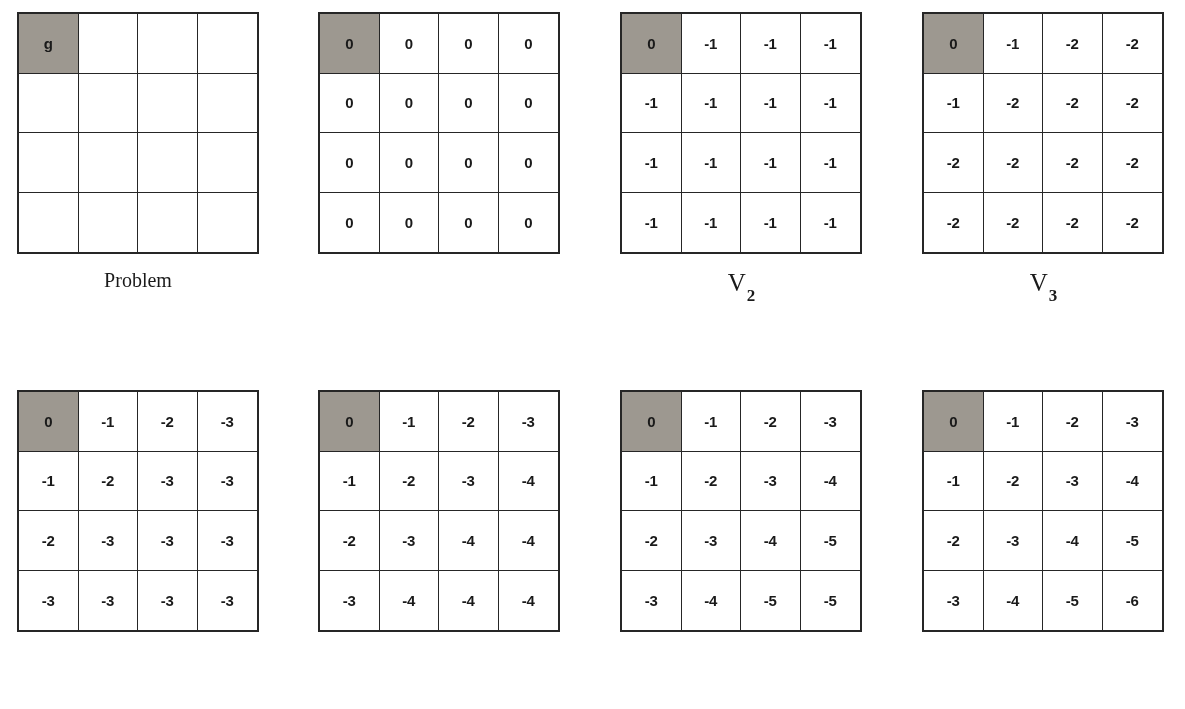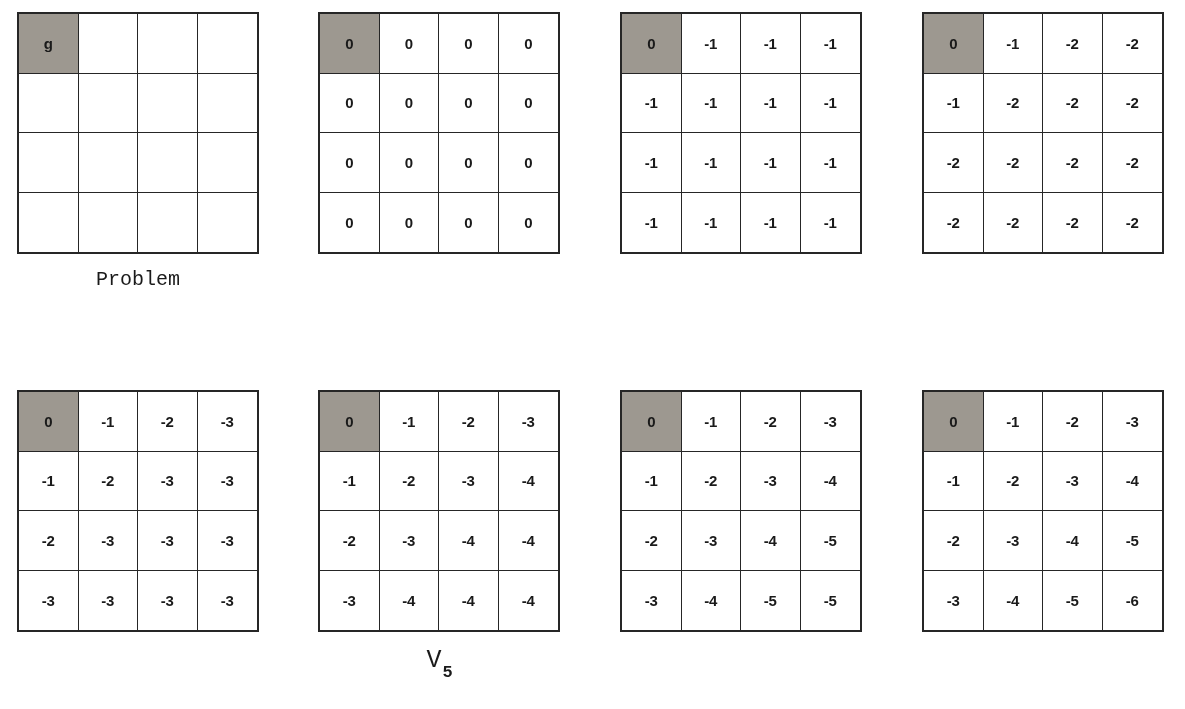--- a/index.html
+++ b/index.html
@@ -59,21 +59,21 @@
 
   .cell.shaded {
     background: #9d9890;
   }
 
   
   .caption {
     width: 242px;
     text-align: center;
     margin-top: 16px;
-    font-family: Liberation Mono, monospace;
+    font-family: Liberation Serif, serif;
     font-size: 21px;
     font-weight: 400;
     color: #1a1a1a;
     line-height: 1;
     white-space: nowrap;
   }
   .caption .v-letter {
     font-size: 25px;
     font-weight: 400;
   }
@@ -147,40 +147,42 @@
         <div class="cell col-last">-1</div>
         <div class="cell">-1</div>
         <div class="cell">-1</div>
         <div class="cell">-1</div>
         <div class="cell col-last">-1</div>
         <div class="cell row-last">-1</div>
         <div class="cell row-last">-1</div>
         <div class="cell row-last">-1</div>
         <div class="cell col-last row-last">-1</div>
       </div>
+      <div class="caption"><span class="v-letter">V</span><span class="v-sub">2</span></div>
     </div>
     <div class="panel" style="left: 922px; top: 12px;">
       <div class="grid">
         <div class="cell shaded">0</div>
         <div class="cell">-1</div>
         <div class="cell">-2</div>
         <div class="cell col-last">-2</div>
         <div class="cell">-1</div>
         <div class="cell">-2</div>
         <div class="cell">-2</div>
         <div class="cell col-last">-2</div>
         <div class="cell">-2</div>
         <div class="cell">-2</div>
         <div class="cell">-2</div>
         <div class="cell col-last">-2</div>
         <div class="cell row-last">-2</div>
         <div class="cell row-last">-2</div>
         <div class="cell row-last">-2</div>
         <div class="cell col-last row-last">-2</div>
       </div>
+      <div class="caption"><span class="v-letter">V</span><span class="v-sub">3</span></div>
     </div>
     <div class="panel" style="left: 17px; top: 390px;">
       <div class="grid">
         <div class="cell shaded">0</div>
         <div class="cell">-1</div>
         <div class="cell">-2</div>
         <div class="cell col-last">-3</div>
         <div class="cell">-1</div>
         <div class="cell">-2</div>
         <div class="cell">-3</div>
@@ -207,21 +209,20 @@
         <div class="cell col-last">-4</div>
         <div class="cell">-2</div>
         <div class="cell">-3</div>
         <div class="cell">-4</div>
         <div class="cell col-last">-4</div>
         <div class="cell row-last">-3</div>
         <div class="cell row-last">-4</div>
         <div class="cell row-last">-4</div>
         <div class="cell col-last row-last">-4</div>
       </div>
-      <div class="caption"><span class="v-letter">V</span><span class="v-sub">5</span></div>
     </div>
     <div class="panel" style="left: 620px; top: 390px;">
       <div class="grid">
         <div class="cell shaded">0</div>
         <div class="cell">-1</div>
         <div class="cell">-2</div>
         <div class="cell col-last">-3</div>
         <div class="cell">-1</div>
         <div class="cell">-2</div>
         <div class="cell">-3</div>

